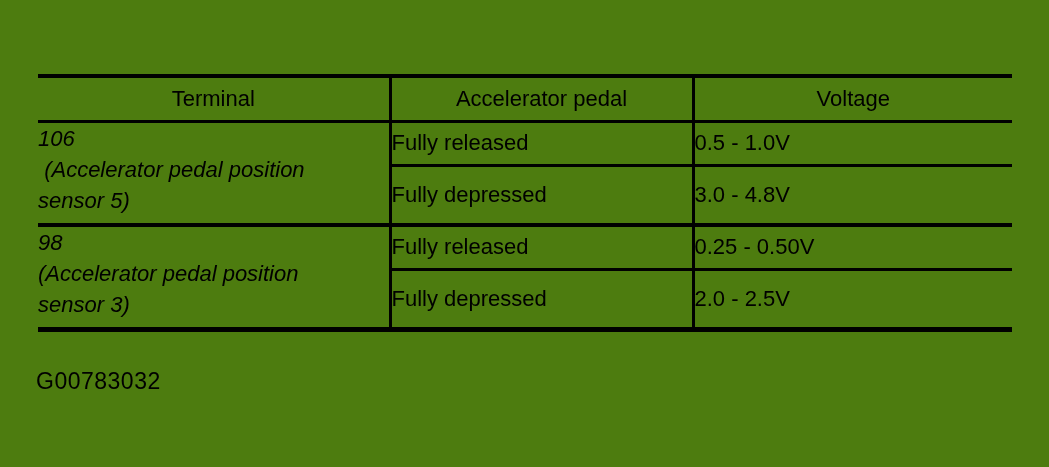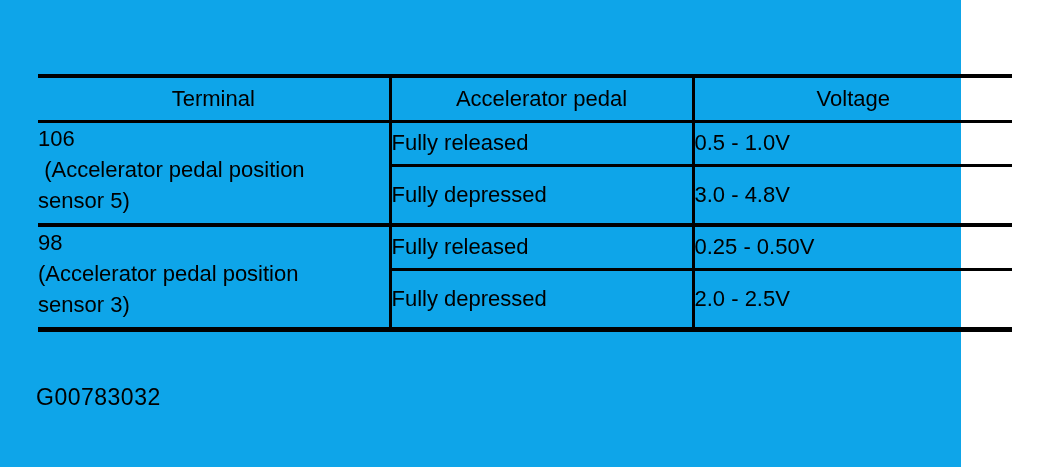--- a/index.html
+++ b/index.html
@@ -6,22 +6,22 @@
   body {
     width: 1049px; height: 467px;
     background: #ffffff;
     font-family: "Liberation Sans", sans-serif;
     color: #000000;
     position: relative;
     overflow: hidden;
   }
   .page {
     position: absolute; left: 0; top: 0;
-    width: 961px; height: 467px;
-    background: #0ea5e9;
+    width: 1049px; height: 467px;
+    background: #4d7c0f;
   }
   table.spec {
     position: absolute;
     left: 38px; top: 74px;
     width: 974px;
     border-collapse: collapse;
     table-layout: fixed;
   }
   table.spec th, table.spec td {
     font-size: 22px;
@@ -50,27 +50,27 @@
   }
   td.terminal-cell {
     text-align: left;
     vertical-align: top;
     padding: 6px 8px 0 8px;
     line-height: 31px;
   }
   .term-line {
     display: block;
     white-space: pre-wrap; 
+    font-style: italic;
   }
   .figure-id {
     position: absolute;
     left: 36px; top: 368px;
     font-size: 23px;
     letter-spacing: 0.5px;
-    margin-top: 16px;
   }
 </style>
 </head>
 <body>
 
 <div class="page">
 
   <table class="spec">
     <colgroup>
       <col style="width:352px">

